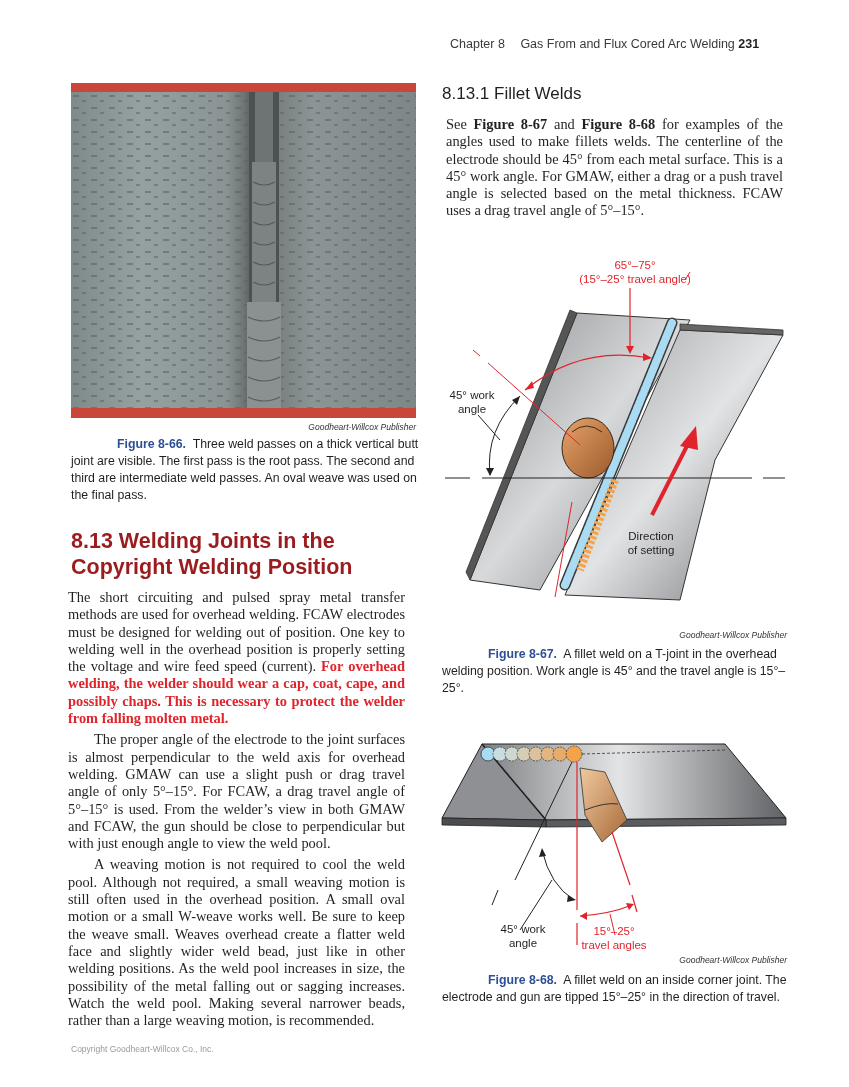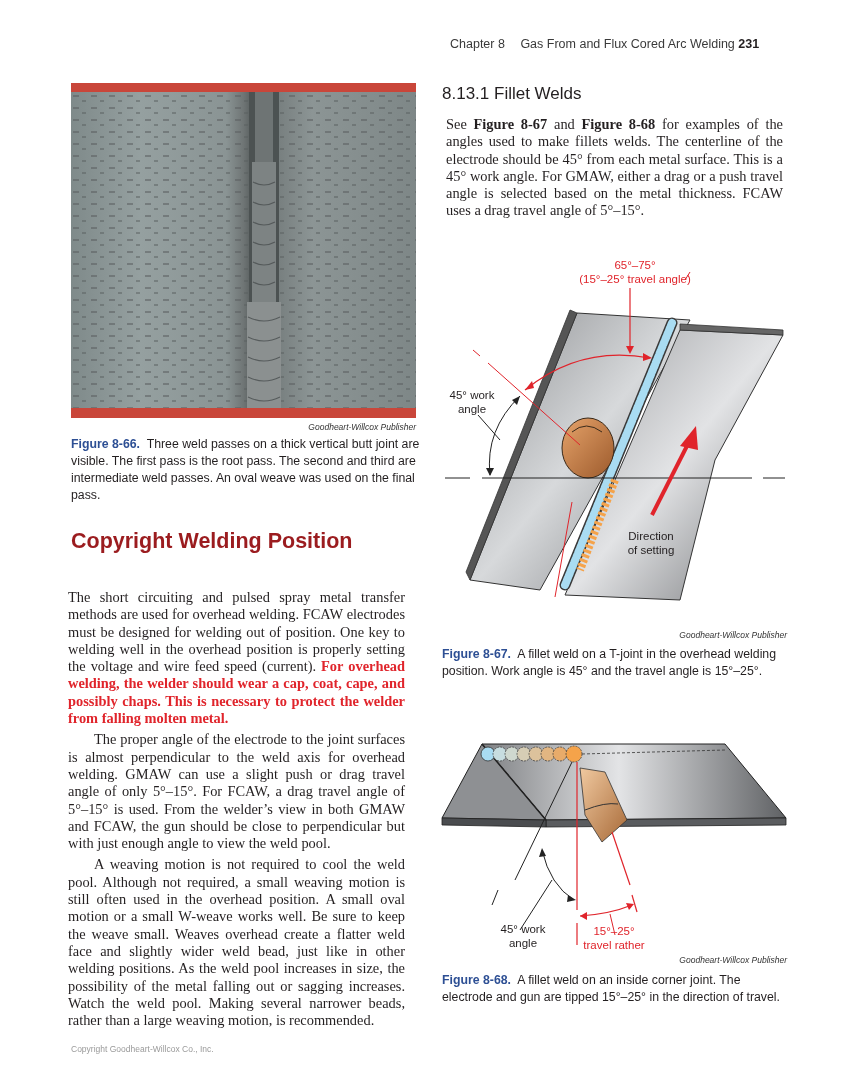--- a/index.html
+++ b/index.html
@@ -6,21 +6,21 @@
   body { width:849px; height:1087px; position:relative; overflow:hidden; color:#231f20; }
   .abs { position:absolute; }
   .header { left:450px; top:37px; font-family:"Liberation Sans", sans-serif; font-size:12.5px; color:#3a3a3a; white-space:nowrap; }
   .header .pg { font-weight:bold; color:#231f20; }
   .header .ch { margin-right:12px; }
   .photo { left:71px; top:83px; width:345px; height:335px; background:#c9463a; }
   .photo-inner { position:absolute; left:0; top:9px; width:345px; height:316px; overflow:hidden;
     background: linear-gradient(90deg,#7f8a8a 0%,#95a0a0 20%,#8a9494 45%,#6f7575 50%,#545a5a 53%,#6f7676 56%,#8c9595 70%,#7e8787 100%); }
   .credit { font-family:"Liberation Sans", sans-serif; font-style:italic; font-size:8.5px; color:#333; text-align:right; }
   .caption { font-family:"Liberation Sans", sans-serif; font-size:12.3px; line-height:17px; color:#231f20; }
-  .caption .fig { color:#2d4f94; font-weight:bold; }
+  .caption .fig { color:#2d4f94; font-weight:bold;margin-left:46px; }
   .h2 { font-family:"Liberation Sans", sans-serif; font-weight:bold; font-size:21.5px; line-height:26px; color:#9b1c1f; }
   .h3 { font-family:"Liberation Sans", sans-serif; font-weight:normal; font-size:17px; color:#231f20; }
   .body-text { font-family:"Liberation Serif", serif; font-size:14.4px; line-height:17.3px; text-align:justify; color:#231f20; }
   .body-text p { margin:4px; }
   .body-text p.indent { text-indent:26px; }
   .emph { color:#e0242b; font-weight:bold; }
   .bold { font-weight:bold; }
   .footer { left:71px; top:1044px; font-family:"Liberation Sans", sans-serif; font-size:8.5px; color:#9a9a9a; }
   .dlabel { font-family:"Liberation Sans", sans-serif; font-size:11.5px; line-height:14px; text-align:center; }
   .red { color:#e0242b; }
@@ -64,20 +64,21 @@
     </svg>
   </div>
 </div>
 <div class="abs credit" style="left:71px; top:422px; width:345px;">Goodheart-Willcox Publisher</div>
 <div class="abs caption" style="left:71px; top:436px; width:350px;">
   <span class="fig">Figure 8-66.</span>&nbsp;
   <span>Three weld passes on a thick vertical butt joint are visible. The first pass is the root pass. The second and third are intermediate weld passes. An oval weave was used on the final pass.</span>
 </div>
 
 <div class="abs h2" style="left:71px; top:528px; width:360px;">
+  <div>8.13 Welding Joints in the</div>
   <div>Copyright Welding Position</div>
 </div>
 
 <div class="abs body-text" style="left:64px; top:585px; width:345px;">
   <p>
     <span>The short circuiting and pulsed spray metal transfer methods are used for overhead welding. FCAW electrodes must be designed for welding out of position. One key to welding well in the overhead position is properly setting the voltage and wire feed speed (current). </span><span class="emph">For overhead welding, the welder should wear a cap, coat, cape, and possibly chaps. This is necessary to protect the welder from falling molten metal.</span>
   </p>
   <p class="indent">The proper angle of the electrode to the joint surfaces is almost perpendicular to the weld axis for overhead welding. GMAW can use a slight push or drag travel angle of only 5°–15°. For FCAW, a drag travel angle of 5°–15° is used. From the welder’s view in both GMAW and FCAW, the gun should be close to perpendicular but with just enough angle to view the weld pool.</p>
   <p class="indent">A weaving motion is not required to cool the weld pool. Although not required, a small weaving motion is still often used in the overhead position. A small oval motion or a small W-weave works well. Be sure to keep the weave small. Weaves overhead create a flatter weld face and slightly wider weld bead, just like in other welding positions. As the weld pool increases in size, the possibility of the metal falling out or sagging increases. Watch the weld pool. Making several narrower beads, rather than a large weaving motion, is recommended.</p>
 </div>
@@ -219,21 +220,21 @@
   <polygon points="140,186 147,182 147,190" fill="#e0242b"></polygon>
   <polygon points="194,174 186,173 189,180" fill="#e0242b"></polygon>
   <line x1="170" y1="184" x2="175" y2="205" stroke="#e0242b" stroke-width="1"></line>
 </svg>
 <div class="abs dlabel" style="left:494px; top:922px; width:58px;">
   <div>45° work</div>
   <div>angle</div>
 </div>
 <div class="abs dlabel red" style="left:574px; top:924px; width:80px;">
   <div>15°–25°</div>
-  <div>travel rather</div>
+  <div>travel angles</div>
 </div>
 <div class="abs credit" style="left:442px; top:955px; width:345px;">Goodheart-Willcox Publisher</div>
 <div class="abs caption" style="left:442px; top:972px; width:350px;">
   <span class="fig">Figure 8-68.</span>&nbsp;
   <span>A fillet weld on an inside corner joint. The electrode and gun are tipped 15°–25° in the direction of travel.</span>
 </div>
 
 <div class="abs footer">Copyright Goodheart-Willcox Co., Inc.</div>
 
 </body></html>

